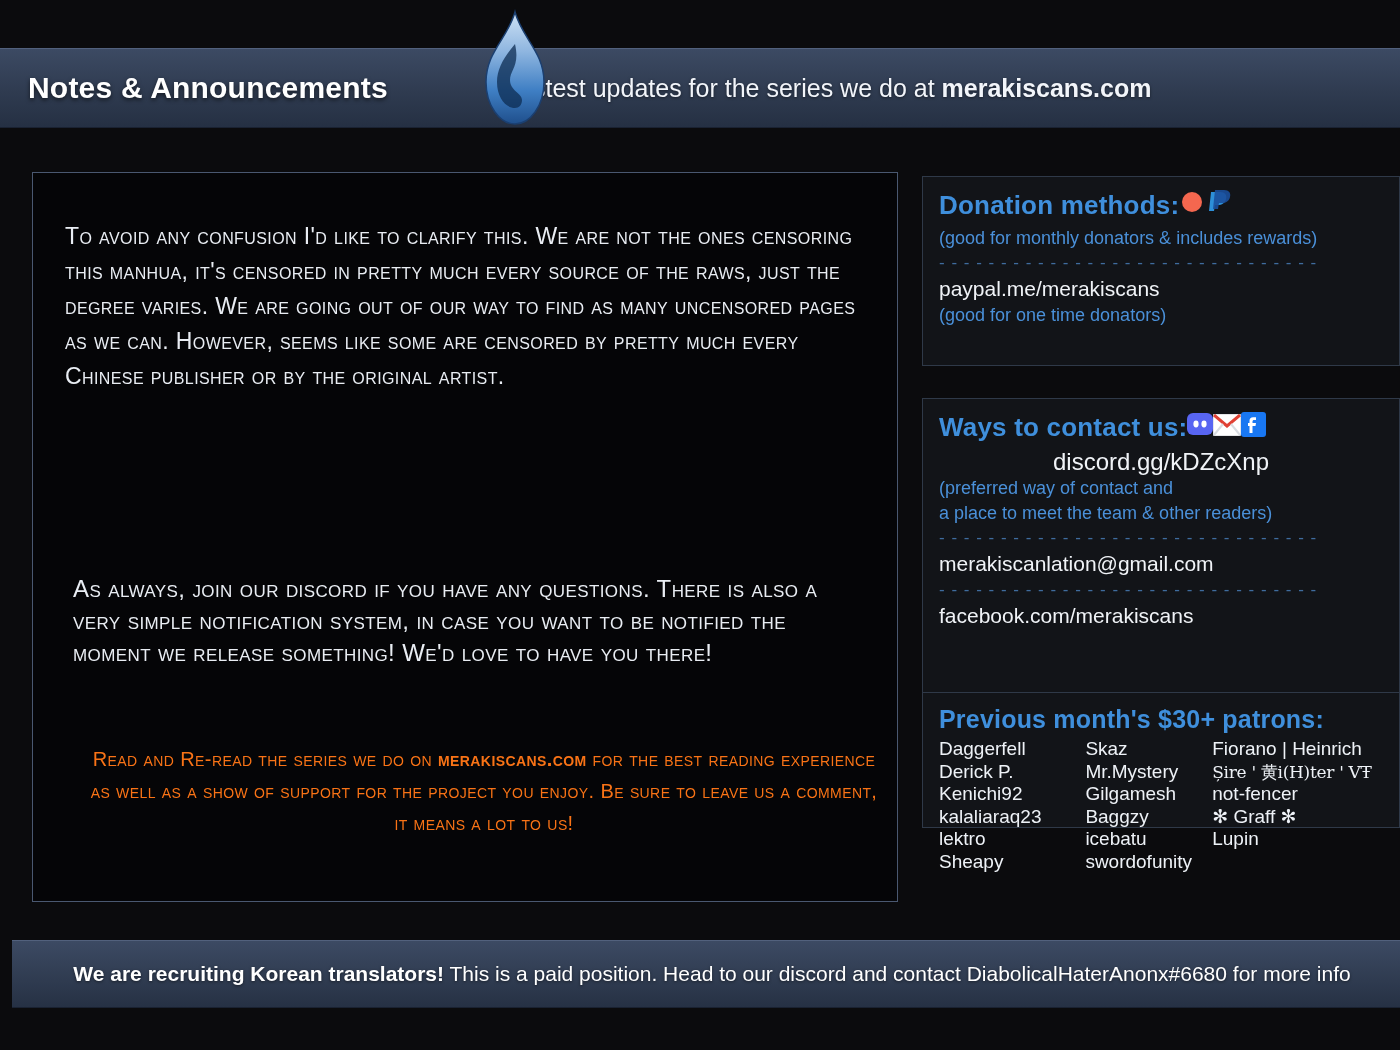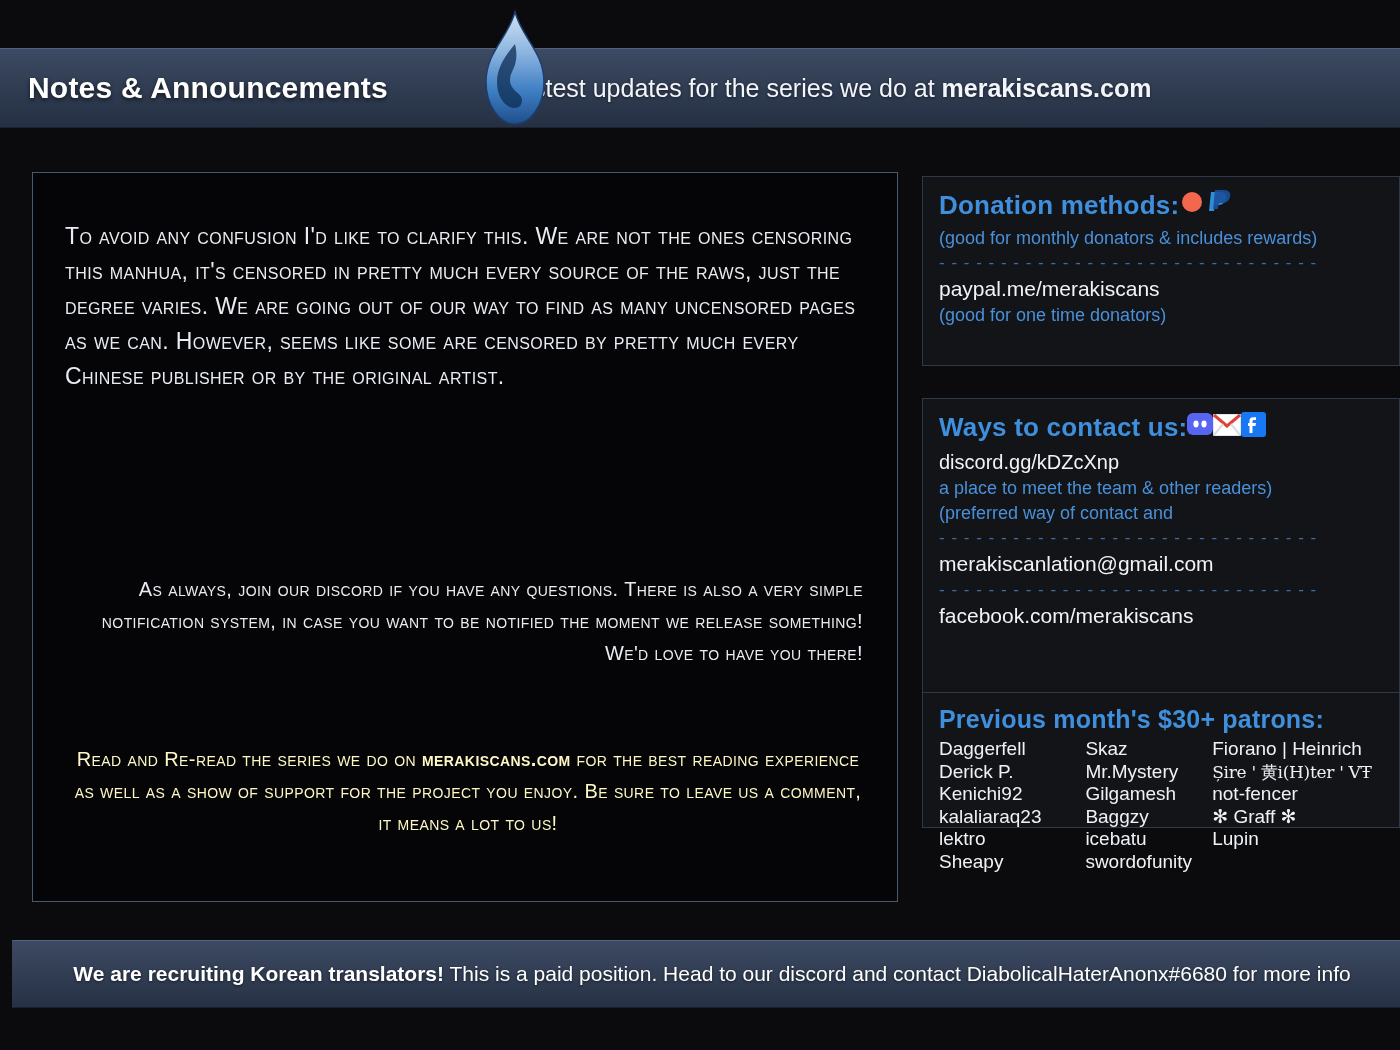--- a/index.html
+++ b/index.html
@@ -68,31 +68,31 @@
     left: 32px; top: 46px;
     width: 800px;
     color: #e9edf3;
     font-size: 23px;
     line-height: 35px;
   }
   #notes-block2 {
     position: absolute;
     left: 40px; top: 400px;
     width: 790px;
-    text-align: right;
+    text-align: left;
     color: #e9edf3;
-    font-size: 20px;
+    font-size: 24px;
     line-height: 32px;
   }
   #notes-block3 {
     position: absolute;
-    left: 40px; top: 570px;
+    left: 56px; top: 570px;
     width: 790px;
     text-align: center;
-    color: #fef9c3;
+    color: #f97316;
     font-size: 20px;
     line-height: 32px;
   }
   #notes-block3 b { font-weight: bold; }
 
   
   .card {
     position: absolute;
     left: 922px;
     width: 478px;
@@ -248,23 +248,23 @@
           <path d="M1 21 L10 10 M27 21 L18 10" stroke="#d9dde2" stroke-width="2" fill="none"></path>
         </svg>
       </span>
       <span class="icon-badge">
         <svg width="25" height="25" viewBox="0 0 25 25">
           <rect x="0" y="0" width="25" height="25" rx="3" fill="#1877f2"></rect>
           <path d="M15 8 h-2 c-1 0 -1.5 .6 -1.5 1.5 V11 H15 l-.5 3 h-3 v7 h-3 v-7 H7 v-3 h1.5 V9 c0-2.4 1.3-3.7 3.6-3.7 H15 z" fill="#ffffff"></path>
         </svg>
       </span>
     </div>
-    <div class="card-line" style="font-size:20px;">discord.gg/kDZcXnp</div>
+    <div class="card-line" style="font-size:24px;text-align:center;">discord.gg/kDZcXnp</div>
+    <div class="card-sub">(preferred way of contact and</div>
     <div class="card-sub">a place to meet the team &amp; other readers)</div>
-    <div class="card-sub">(preferred way of contact and</div>
     <div class="dashed">- - - - - - - - - - - - - - - - - - - - - - - - - - - - - - -</div>
     <div class="card-line">merakiscanlation@gmail.com</div>
     <div class="dashed">- - - - - - - - - - - - - - - - - - - - - - - - - - - - - - -</div>
     <div class="card-line">facebook.com/merakiscans</div>
   </div>
 
   <div id="card-patrons" class="card">
     <div class="card-title" style="font-size:25px;">Previous month's $30+ patrons:</div>
     <div id="patrons-cols">
       <div class="patron-col">

